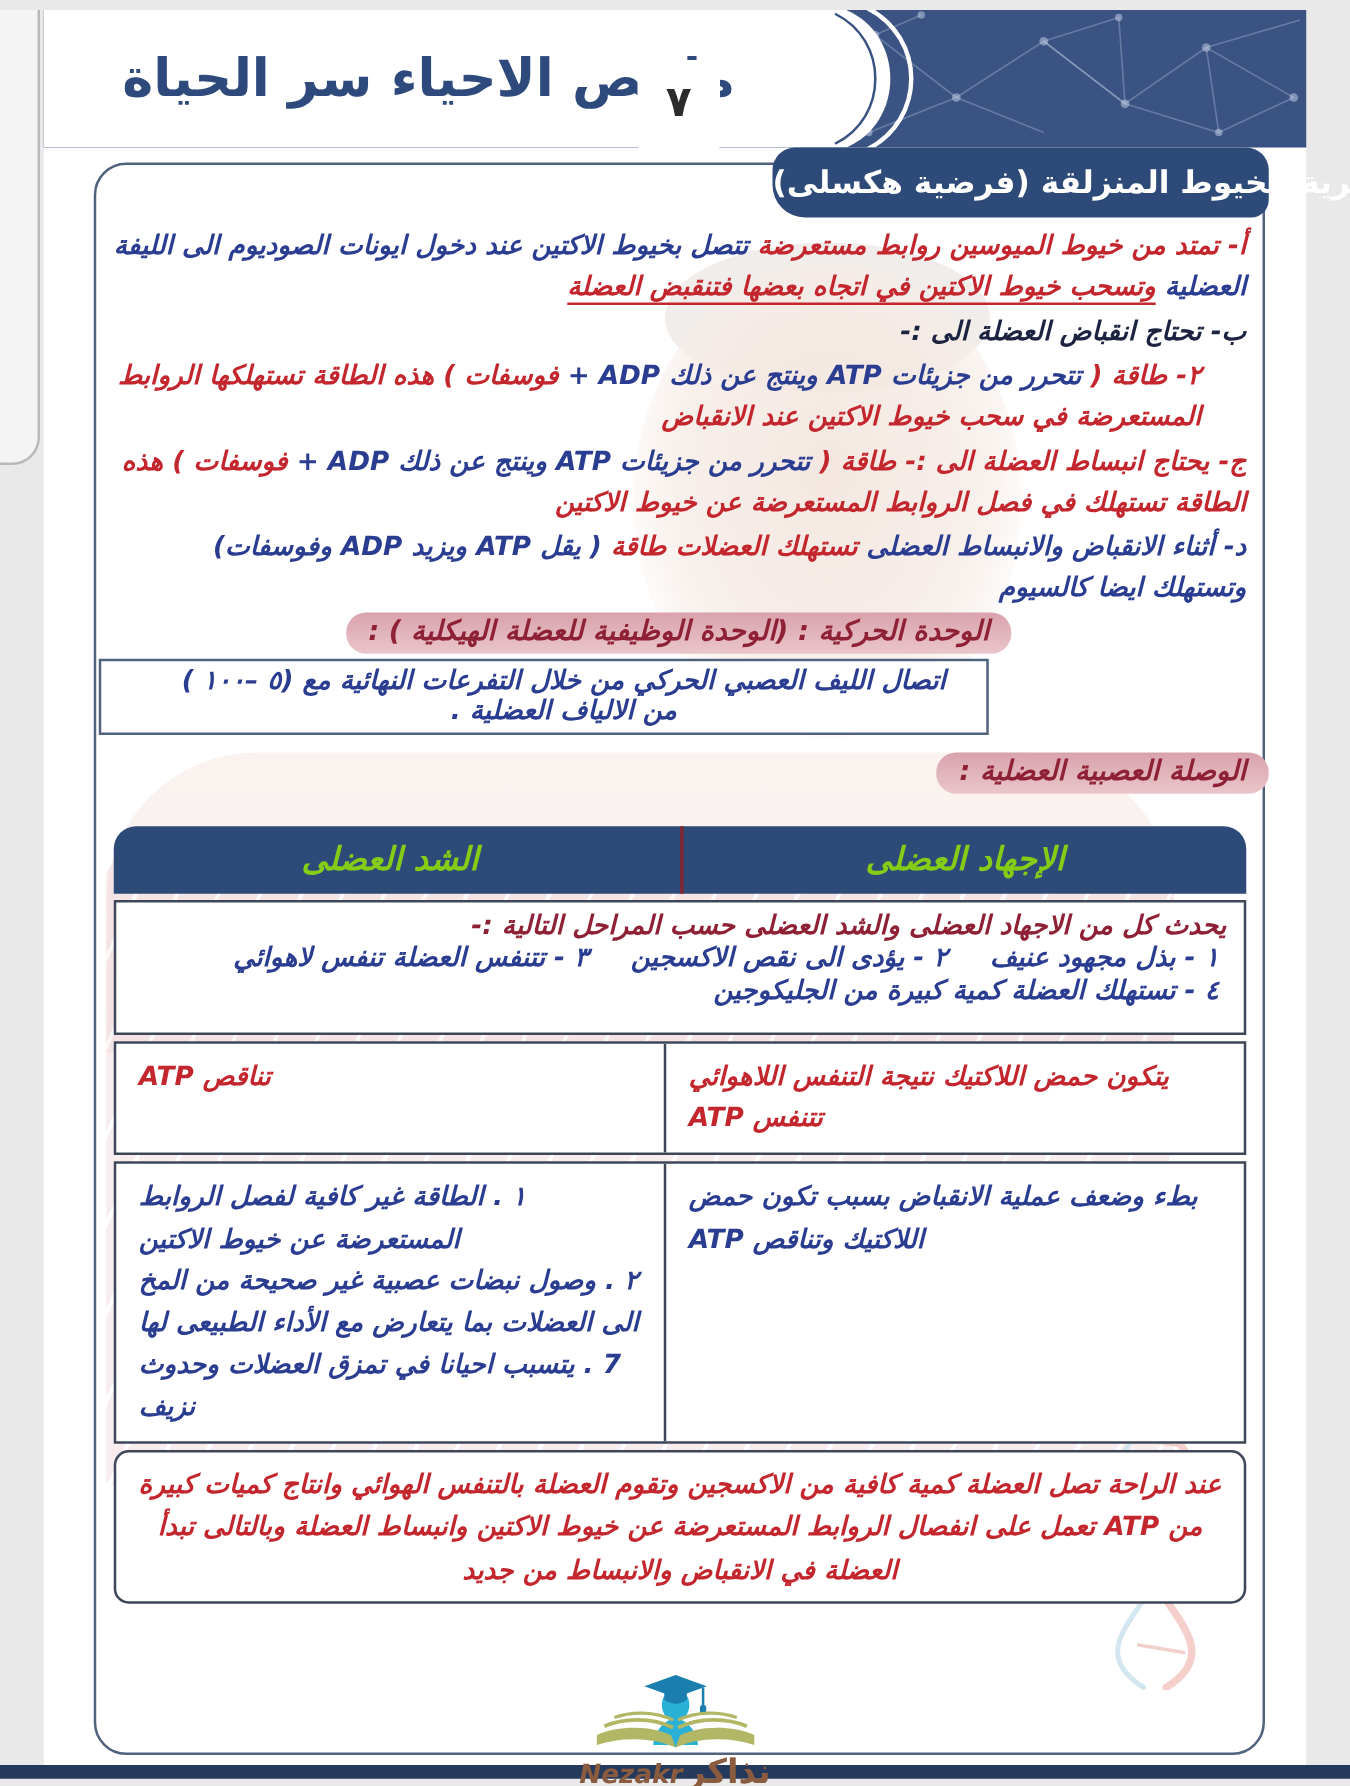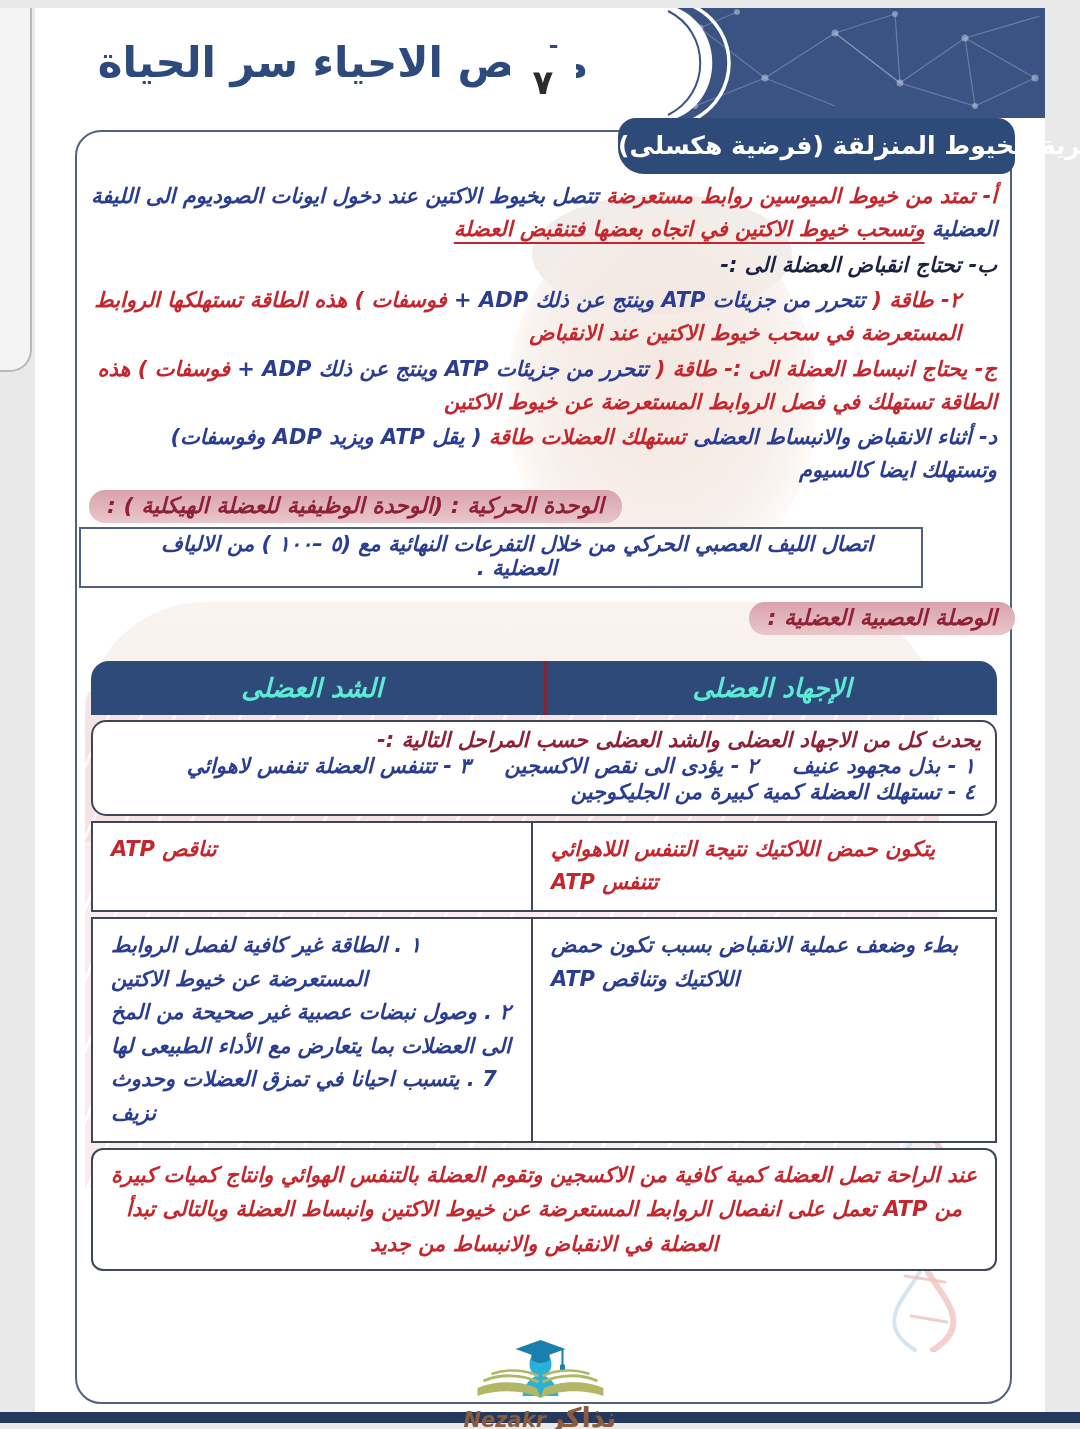--- a/index.html
+++ b/index.html
@@ -48,39 +48,39 @@
     border-radius:18px 18px 14px 26px;z-index:5;text-align:center;}
   .title-bar span{display:inline-block;line-height:56px;color:#fff;font-size:25px;font-weight:bold;direction:rtl;white-space:nowrap;}
 
   
   .content{position:absolute;left:54px;top:172px;width:908px;direction:rtl;z-index:3;font-style:italic;}
   .para{font-size:21px;font-weight:bold;line-height:1.56;margin-bottom:3px;text-align:right;}
   .indent{padding-right:36px;}
   .c-red{color:var(--red);} .c-blue{color:var(--blue);} .c-dark{color:var(--dark);} .c-maroon{color:var(--maroon);}
   .seg.u{text-decoration:underline;text-underline-offset:6px;text-decoration-thickness:2px;}
 
-  .label-row{display:flex;justify-content:flex-end;margin-top:0;}
+  .label-row{display:flex;justify-content:center;margin-top:0;}
   .pink-label{background:linear-gradient(#d9a2ac,#eac6cb);border-radius:16px;padding:3px 18px 5px;
     color:var(--maroon);font-size:22px;font-weight:bold;white-space:nowrap;}
   .def-box{background:#fff;border:2px solid var(--boxborder);padding:3px 16px 6px;
     font-size:21px;font-weight:bold;color:var(--blue);text-align:center;}
   .def1-row{display:flex;justify-content:flex-end;margin:4px 0 8px -10px;}
-  .def1{width:844px;padding-left:48px;}
+  .def1{width:712px;padding-left:48px;}
   .junction-row{display:flex;justify-content:flex-start;align-items:flex-start;gap:10px;margin:6px -18px 0 0;}
   .junction-row .pink-label{margin-top:6px;}
   .def2{width:650px;}
 
   
   .table{margin-top:26px;width:906px;}
   .t-head{display:grid;grid-template-columns:464px 1fr;background:var(--panel-blue);
     border-radius:18px 18px 0 0;height:54px;align-items:center;}
-  .t-hcell{text-align:center;color:#5eead4;font-size:26px;font-weight:bold;}
+  .t-hcell{text-align:center;color:#84cc16;font-size:26px;font-weight:bold;}
   .t-head .t-hcell:first-child{border-left:3px solid #7c2836;height:100%;line-height:54px;margin-left:11px;}
   .t-row{border:2px solid var(--divider);background:#fff;margin-top:5px;}
-  .t-span{padding:6px 14px 8px;border-radius:15px;}
+  .t-span{padding:6px 14px 20px;}
   .t-intro{font-size:21px;font-weight:bold;text-align:right;}
   .t-stages{display:flex;flex-wrap:wrap;gap:2px 34px;font-size:21px;font-weight:bold;padding:2px 6px;}
   .t-cols{display:grid;grid-template-columns:464px 1fr;}
   .t-cols > div:first-child{border-left:2px solid var(--divider);}
   .t-cell{padding:10px 18px;font-size:21px;font-weight:bold;text-align:left;line-height:1.6;}
   .t-list{text-align:left;}
   .t-note{border-radius:12px;padding:8px 16px;}
   .t-note div{font-size:21px;font-weight:bold;text-align:center;line-height:1.65;}
 
   

